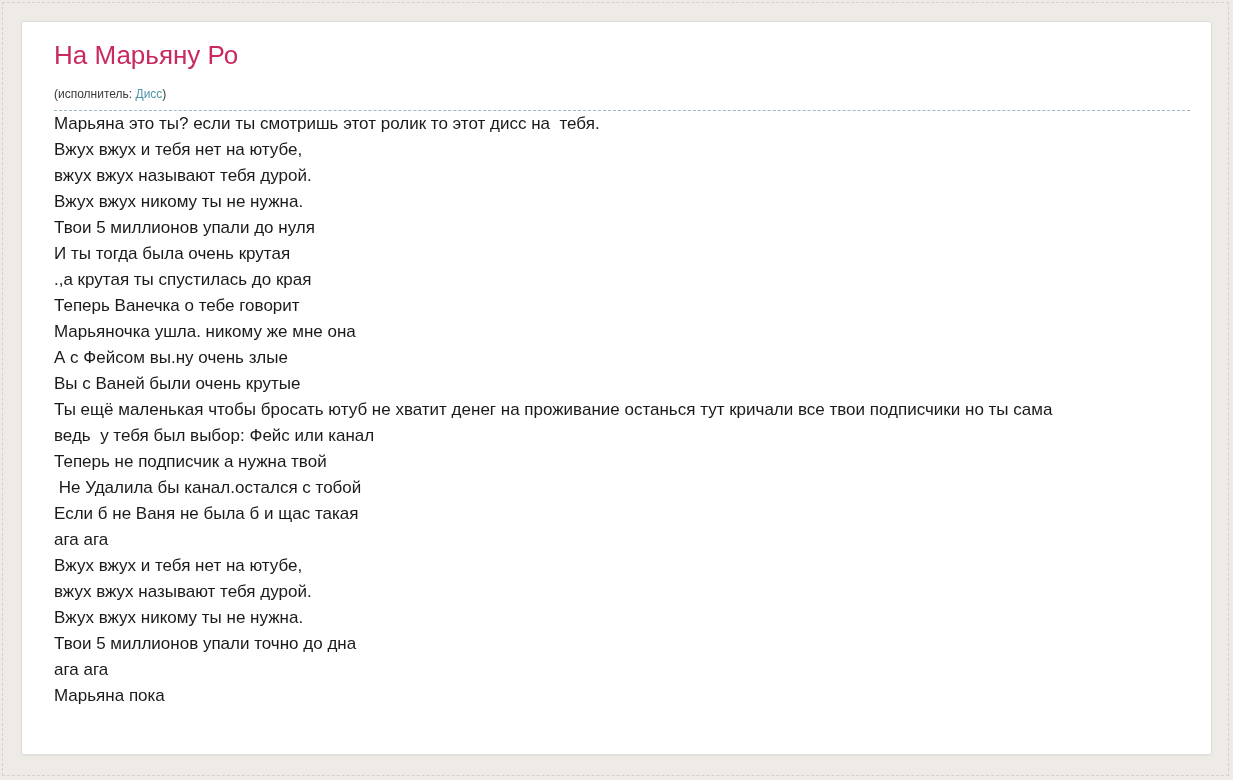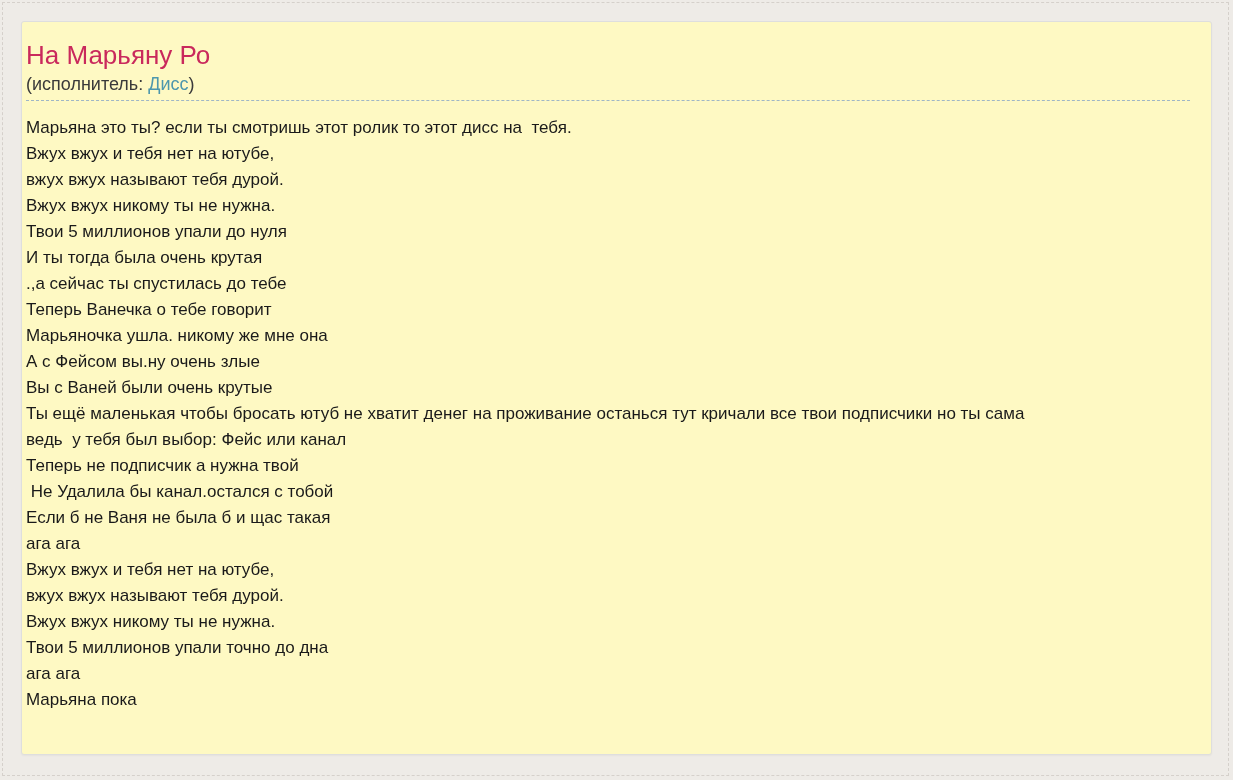--- a/index.html
+++ b/index.html
@@ -13,53 +13,52 @@
   .stitch-border {
     position: absolute;
     left: 2px; top: 2px; right: 4px; bottom: 4px;
     border: 1px dashed #d5d0cb;
     pointer-events: none;
   }
 
   .card {
     position: absolute;
     left: 21px; top: 21px; right: 21px; bottom: 25px;
-    background: #fef9c3;
+    background: #ffffff;
     border: 1px solid #dedede;
     border-radius: 3px;
     box-shadow: 0 1px 2px rgba(0,0,0,0.04);
     overflow: hidden;
-    padding: 18px 20px 0 4px;
+    padding: 18px 20px 0 32px;
   }
 
   .page-title {
     font-size: 26px;
     line-height: 30px;
     font-weight: 400;
     color: #c9295c;
     letter-spacing: 0;
   }
 
   .subtitle {
-    margin-top: 5px;
-    font-size: 18px;
+    margin-top: 15px;
+    font-size: 12px;
     line-height: 18px;
     color: #3a3a3a;
     padding-bottom: 7px;
     border-bottom: 1px dashed #9fb6c6;
     margin-right: 1px;
   }
   .artist-link {
     color: #4d97ad;
     text-decoration: none;
     cursor: pointer;
   }
 
   .lyrics {
-    margin-top: 14px;
     font-size: 17px;
     line-height: 26px;
     color: #1a1a1a;
   }
   .lyric-line {
     white-space: pre;      
     overflow: hidden;      
     height: 26px;
   }
 </style>
@@ -73,21 +72,21 @@
 
   <div class="subtitle"><span>(исполнитель: </span><a class="artist-link">Дисс</a><span>)</span></div>
 
   <div class="lyrics">
       <div class="lyric-line">Марьяна это ты? если ты смотришь этот ролик то этот дисс на  тебя.</div>
       <div class="lyric-line">Вжух вжух и тебя нет на ютубе,</div>
       <div class="lyric-line">вжух вжух называют тебя дурой.</div>
       <div class="lyric-line">Вжух вжух никому ты не нужна.</div>
       <div class="lyric-line">Твои 5 миллионов упали до нуля</div>
       <div class="lyric-line">И ты тогда была очень крутая</div>
-      <div class="lyric-line">.,а сейчас ты спустилась до тебе</div>
+      <div class="lyric-line">.,а крутая ты спустилась до края</div>
       <div class="lyric-line">Теперь Ванечка о тебе говорит</div>
       <div class="lyric-line">Марьяночка ушла. никому же мне она</div>
       <div class="lyric-line">А с Фейсом вы.ну очень злые</div>
       <div class="lyric-line">Вы с Ваней были очень крутые</div>
       <div class="lyric-line">Ты ещё маленькая чтобы бросать ютуб не хватит денег на проживание останься тут кричали все твои подписчики но ты сама</div>
       <div class="lyric-line">ведь  у тебя был выбор: Фейс или канал</div>
       <div class="lyric-line">Теперь не подписчик а нужна твой</div>
       <div class="lyric-line"> Не Удалила бы канал.остался с тобой</div>
       <div class="lyric-line">Если б не Ваня не была б и щас такая</div>
       <div class="lyric-line">ага ага</div>

